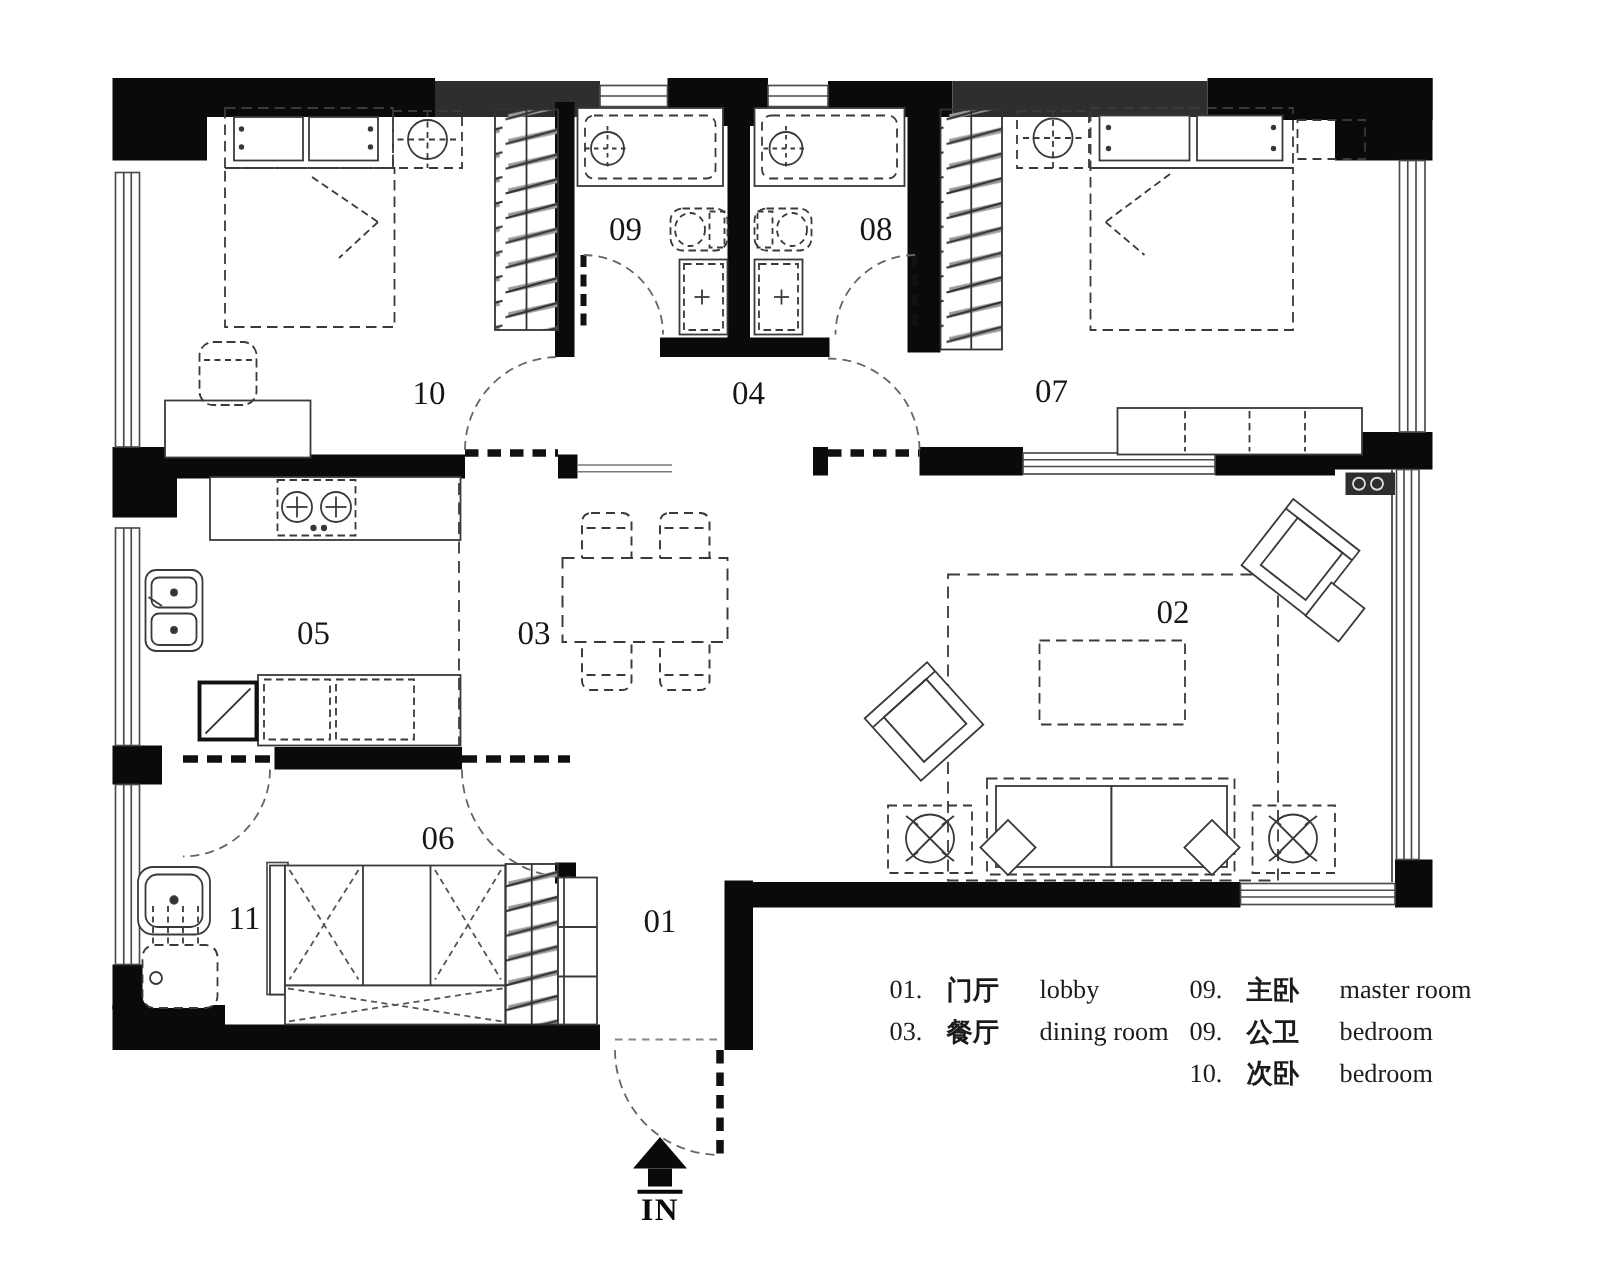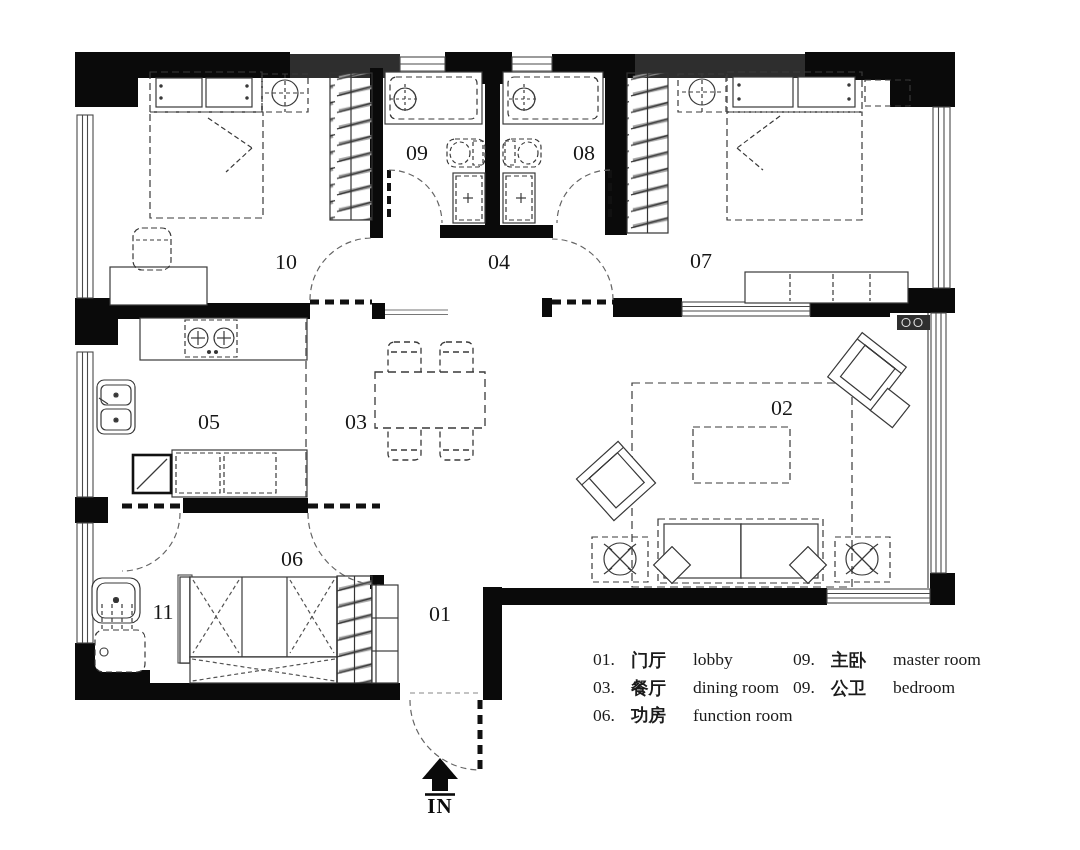--- a/index.html
+++ b/index.html
@@ -459,33 +459,33 @@
       <div class="legend-row">
           <span class="lnum">01.</span>
           <span class="lzh">门厅</span>
           <span class="len">lobby</span>
         </div>
       <div class="legend-row">
           <span class="lnum">03.</span>
           <span class="lzh">餐厅</span>
           <span class="len">dining room</span>
         </div>
-      <div class="legend-row">
-          <span class="lnum">06.</span>
-          <span class="lzh">功房</span>
-          <span class="len">function room</span>
-        </div>
     </div>
     <div class="legend-col c2">
       <div class="legend-row">
           <span class="lnum">09.</span>
           <span class="lzh">主卧</span>
           <span class="len">master room</span>
         </div>
       <div class="legend-row">
           <span class="lnum">09.</span>
           <span class="lzh">公卫</span>
           <span class="len">bedroom</span>
         </div>
+      <div class="legend-row">
+          <span class="lnum">10.</span>
+          <span class="lzh">次卧</span>
+          <span class="len">bedroom</span>
+        </div>
     </div>
   </div>
 
 </div>
 
 </body></html>

